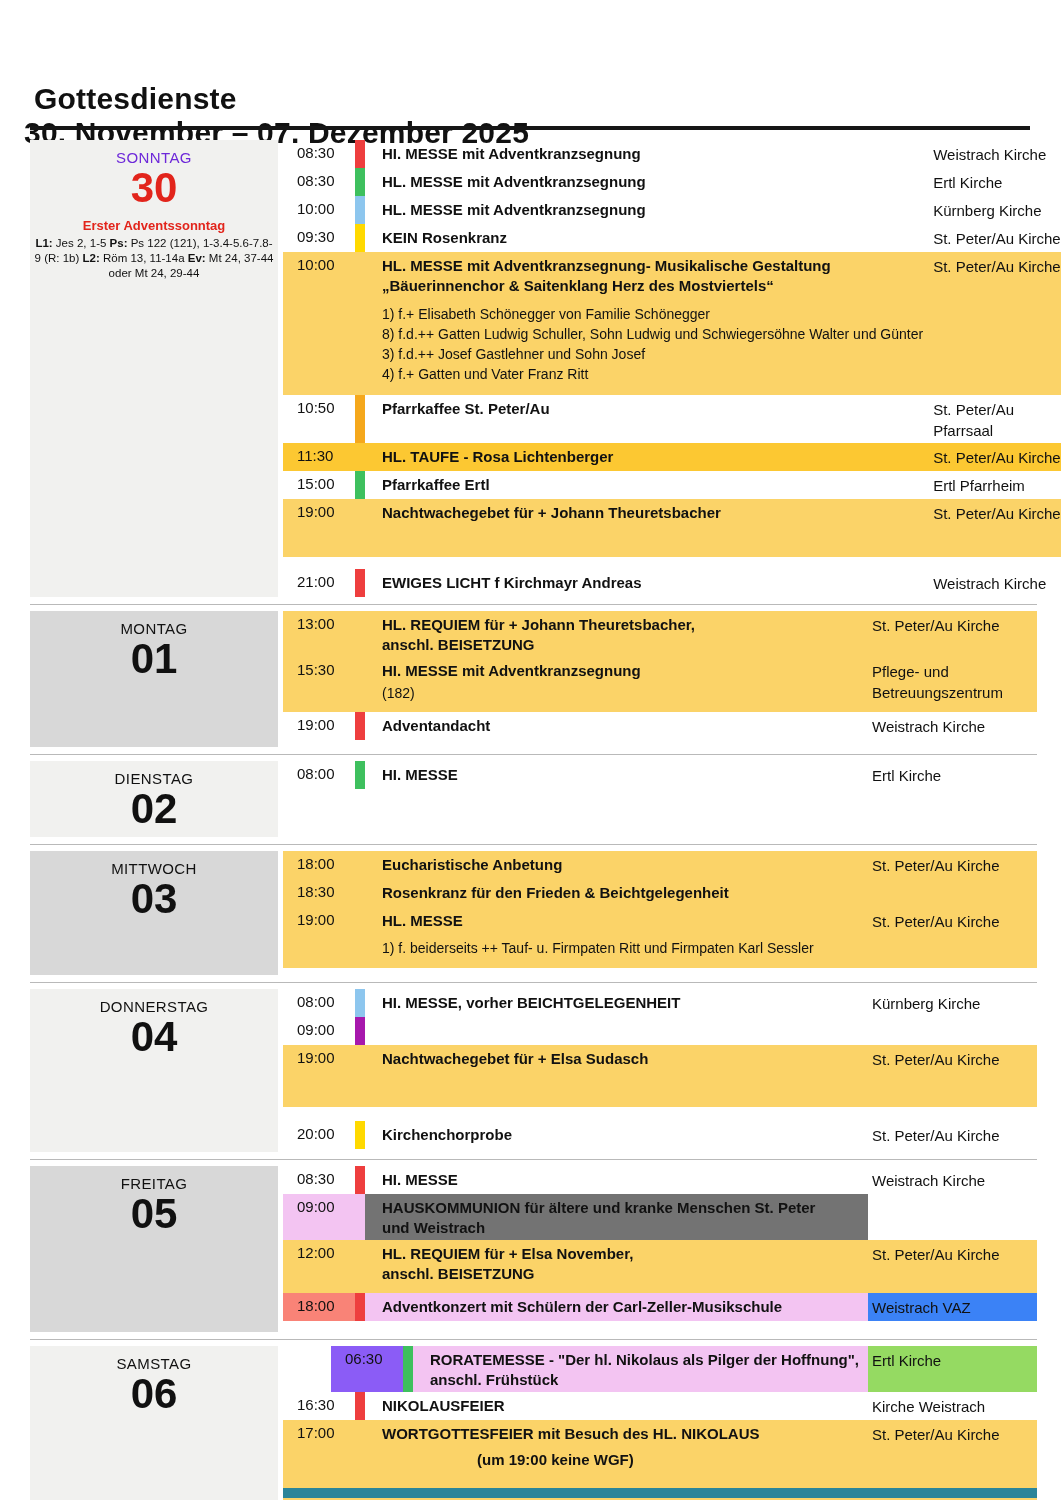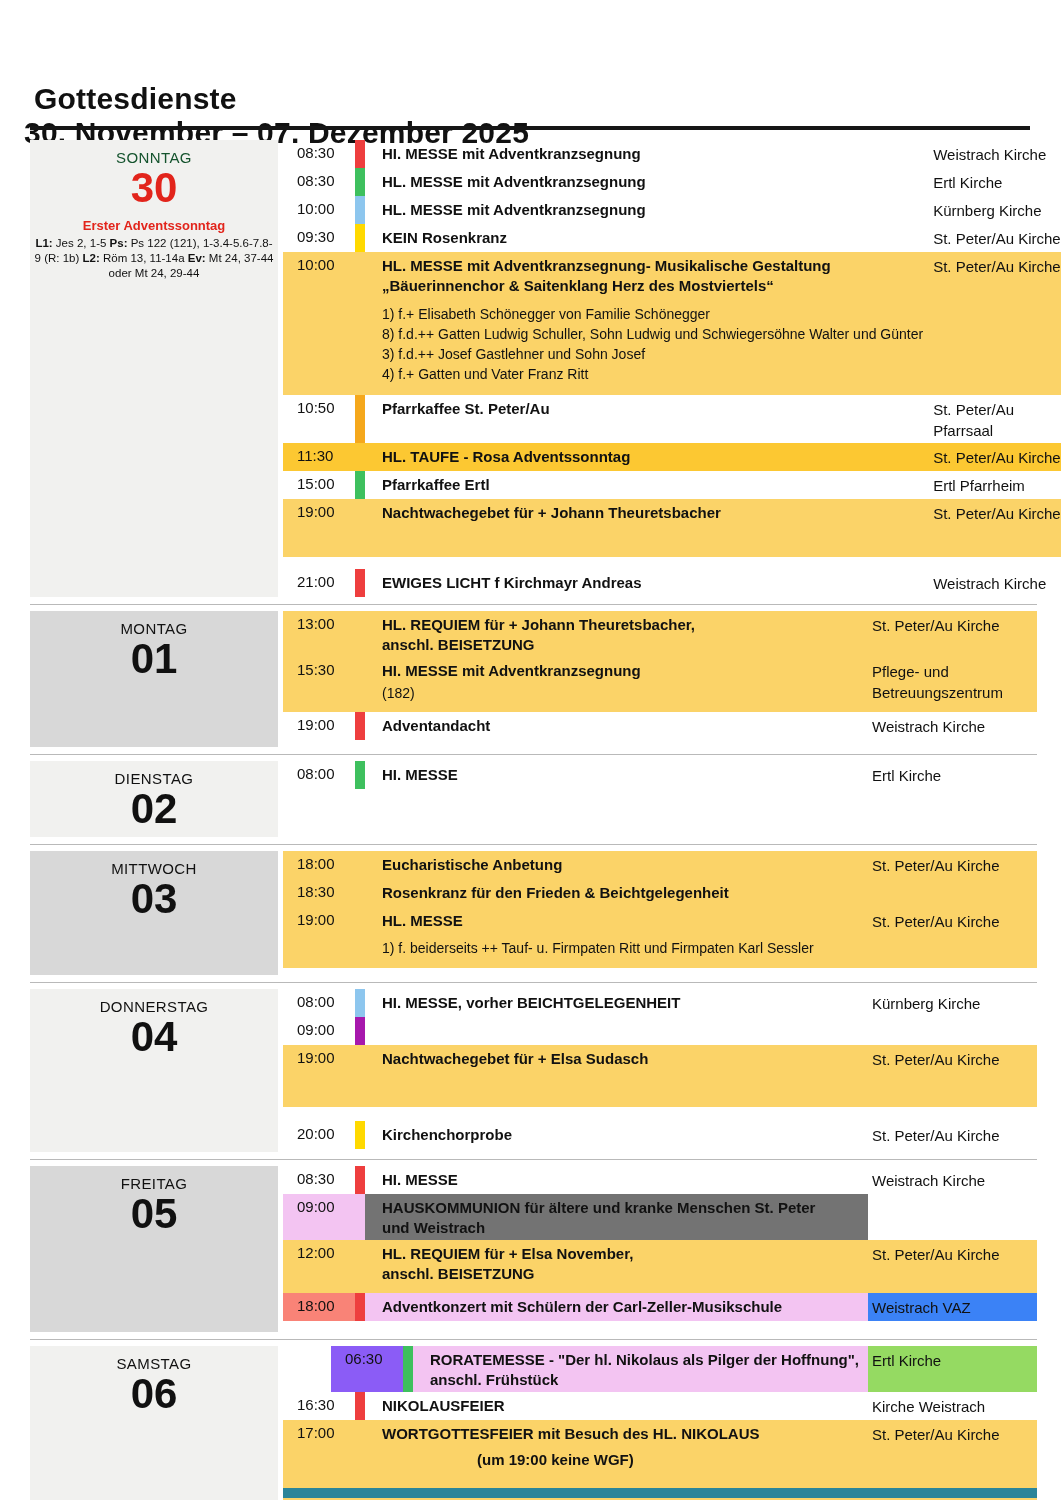--- a/index.html
+++ b/index.html
@@ -39,21 +39,21 @@
 
 <div class="page">
   <div class="header">
     <div class="header-title">Gottesdienste</div>
     <div class="header-range">30. November – 07. Dezember 2025</div>
   </div>
   <div class="header-rule" style="background: rgb(22, 22, 22);"></div>
   <div class="sections">
       <div class="section">
         <div class="day-cell" style="background: rgb(241, 241, 239);">
-          <div class="day-name" style="color: #14532d;">SONNTAG</div>
+          <div class="day-name" style="color: #6d28d9;">SONNTAG</div>
           <div class="day-number" style="color: rgb(226, 36, 27);">30</div>
           <div class="day-subtitle" style="color: rgb(226, 36, 27);">Erster Adventssonntag</div>
           <div class="day-readings"><b>L1:</b> Jes 2, 1-5 <b>Ps:</b> Ps 122 (121), 1-3.4-5.6-7.8-9 (R: 1b) <b>L2:</b> Röm 13, 11-14a <b>Ev:</b> Mt 24, 37-44 oder Mt 24, 29-44</div>
         </div>
         <div class="rows">
           <div class="row">
             <div class="cell-time">08:30</div>
             <div class="cell-marker" style="background: rgb(238, 62, 62);"></div>
             <div class="cell-desc">
               <div class="ev-title">HI. MESSE mit Adventkranzsegnung</div>
@@ -105,21 +105,21 @@
             <div class="cell-desc">
               <div class="ev-title">Pfarrkaffee St. Peter/Au</div>
             </div>
             <div class="cell-loc">St. Peter/Au
 Pfarrsaal</div>
           </div>
           <div class="row" style="background: rgb(252, 200, 50);">
             <div class="cell-time">11:30</div>
             <div class="cell-marker"></div>
             <div class="cell-desc">
-              <div class="ev-title">HL. TAUFE - Rosa Adventssonntag</div>
+              <div class="ev-title">HL. TAUFE - Rosa Lichtenberger</div>
             </div>
             <div class="cell-loc">St. Peter/Au Kirche</div>
           </div>
           <div class="row">
             <div class="cell-time">15:00</div>
             <div class="cell-marker" style="background: rgb(62, 192, 94);"></div>
             <div class="cell-desc">
               <div class="ev-title">Pfarrkaffee Ertl</div>
             </div>
             <div class="cell-loc">Ertl Pfarrheim</div>

